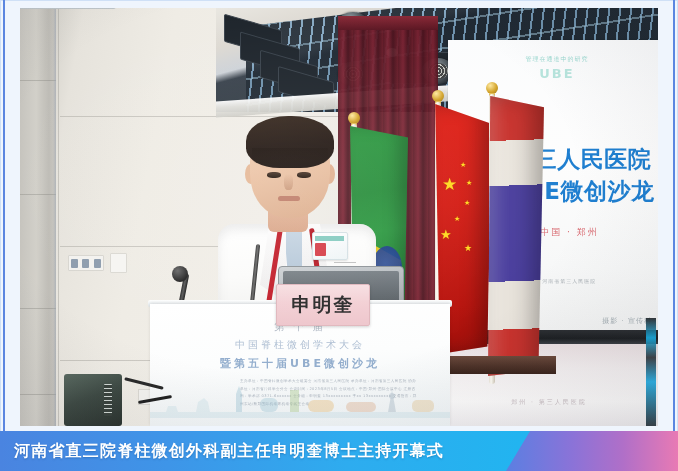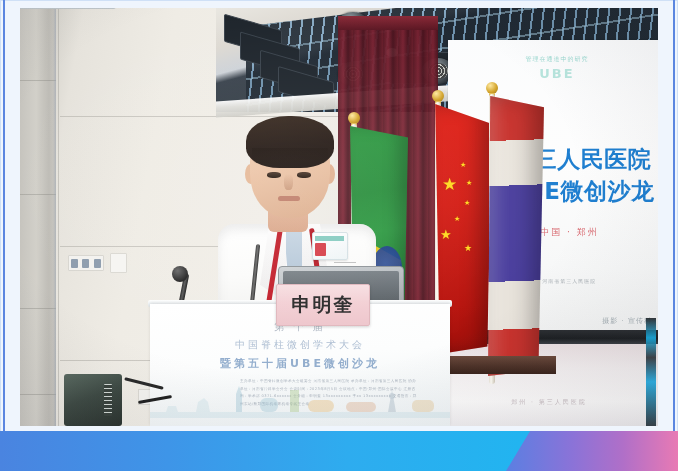--- a/index.html
+++ b/index.html
@@ -444,15 +444,16 @@
       </div>
     <div class="cable"></div>
     <div class="cable2"></div>
 
     <div class="grade"></div>
   </div>
 
   <div class="caption-wrap">
     <div class="cap-blue"></div>
     <div class="cap-purple"></div>
+    <div class="cap-text">河南省直三院脊柱微创外科副主任申明奎博士主持开幕式</div>
   </div>
 
 </div>
 
 </body></html>

